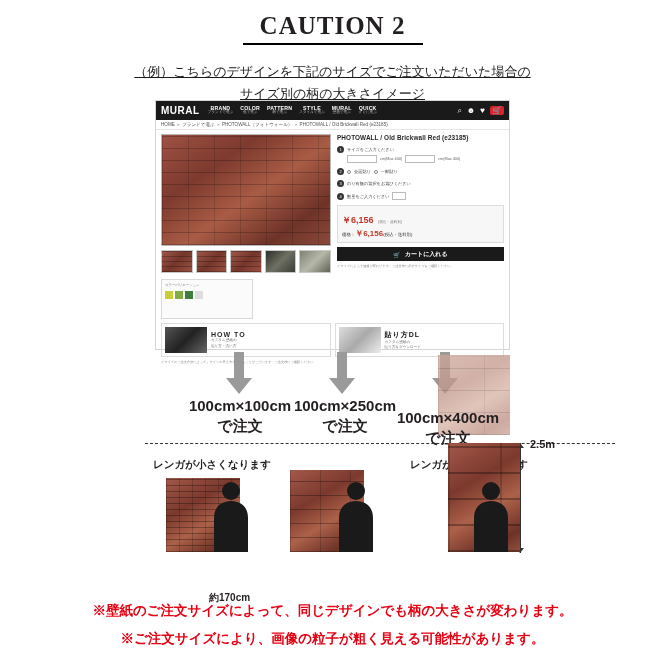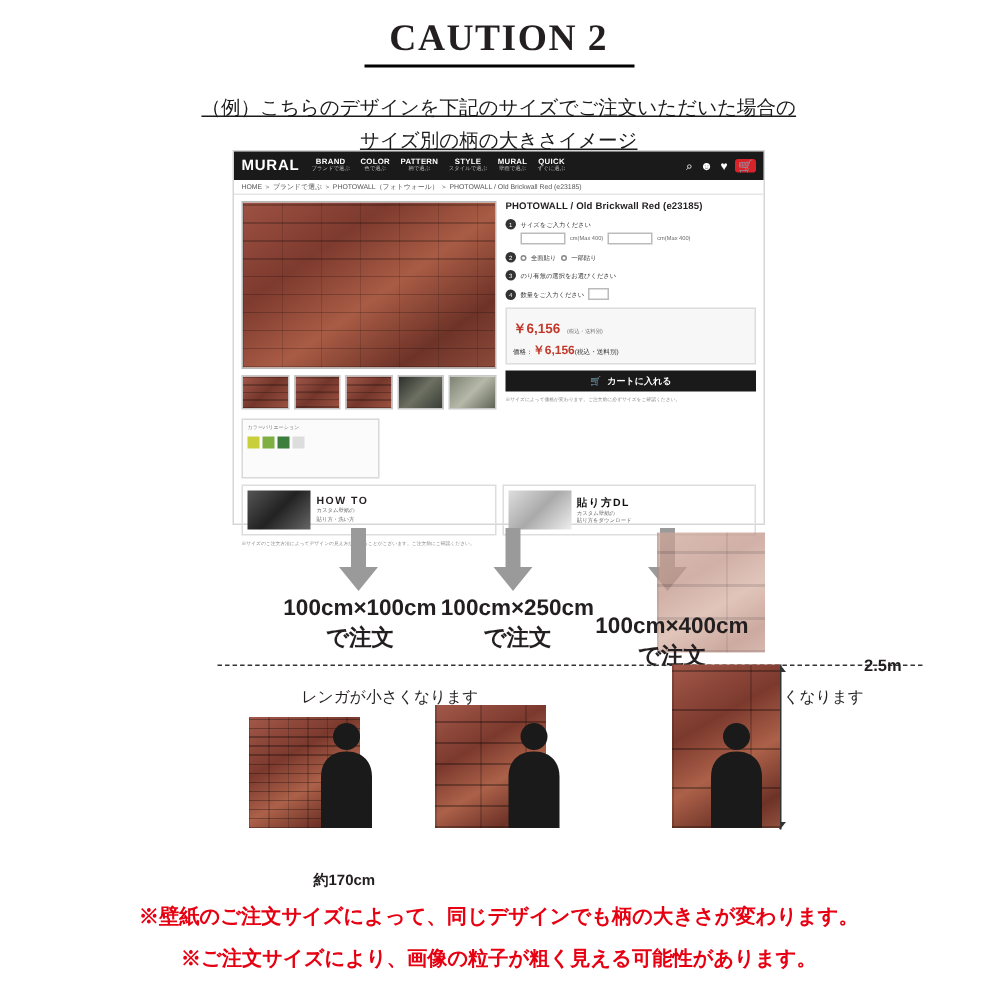--- a/index.html
+++ b/index.html
@@ -168,34 +168,34 @@
 
   
   .ceiling {
     position:absolute; left:145px; top:443px; width:470px; height:0;
     border-top:1px dashed #333;
   }
   .ceil-tick {
     position:absolute; left:520px; top:443px; width:1px; height:110px; background:#333;
   }
   .ceil-label {
-    position:absolute; left:530px; top:438px; font-size:11px; font-weight:bold;margin-left:46px;
+    position:absolute; left:530px; top:438px; font-size:11px; font-weight:bold;
   }
   .ceil-arrow-up, .ceil-arrow-down {
     position:absolute; left:516px; width:0;height:0;
   }
   .ceil-arrow-up { top:443px; border-left:4px solid transparent;border-right:4px solid transparent;border-bottom:5px solid #333;}
   .ceil-arrow-down { top:548px; border-left:4px solid transparent;border-right:4px solid transparent;border-top:5px solid #333;}
 
-  .cap { position:absolute; font-size:10.5px; font-weight:normal;margin-left:48px; }
+  .cap { position:absolute; font-size:10.5px; font-weight:bold; }
 
   .person { position:absolute; }
 
   .height-note {
-    position:absolute; font-size:10px; font-weight:bold;
+    position:absolute; font-size:10px; font-weight:bold;margin-top:11px;
   }
 
   
   .warn {
     position:absolute; left:0; width:665px; text-align:center;
     color:#e60012; font-size:13.5px; font-weight:bold;
   }
   .warn.w1 { top:602px;font-family:Liberation Mono, monospace; }
   .warn.w2 { top:630px; }
 </style>

